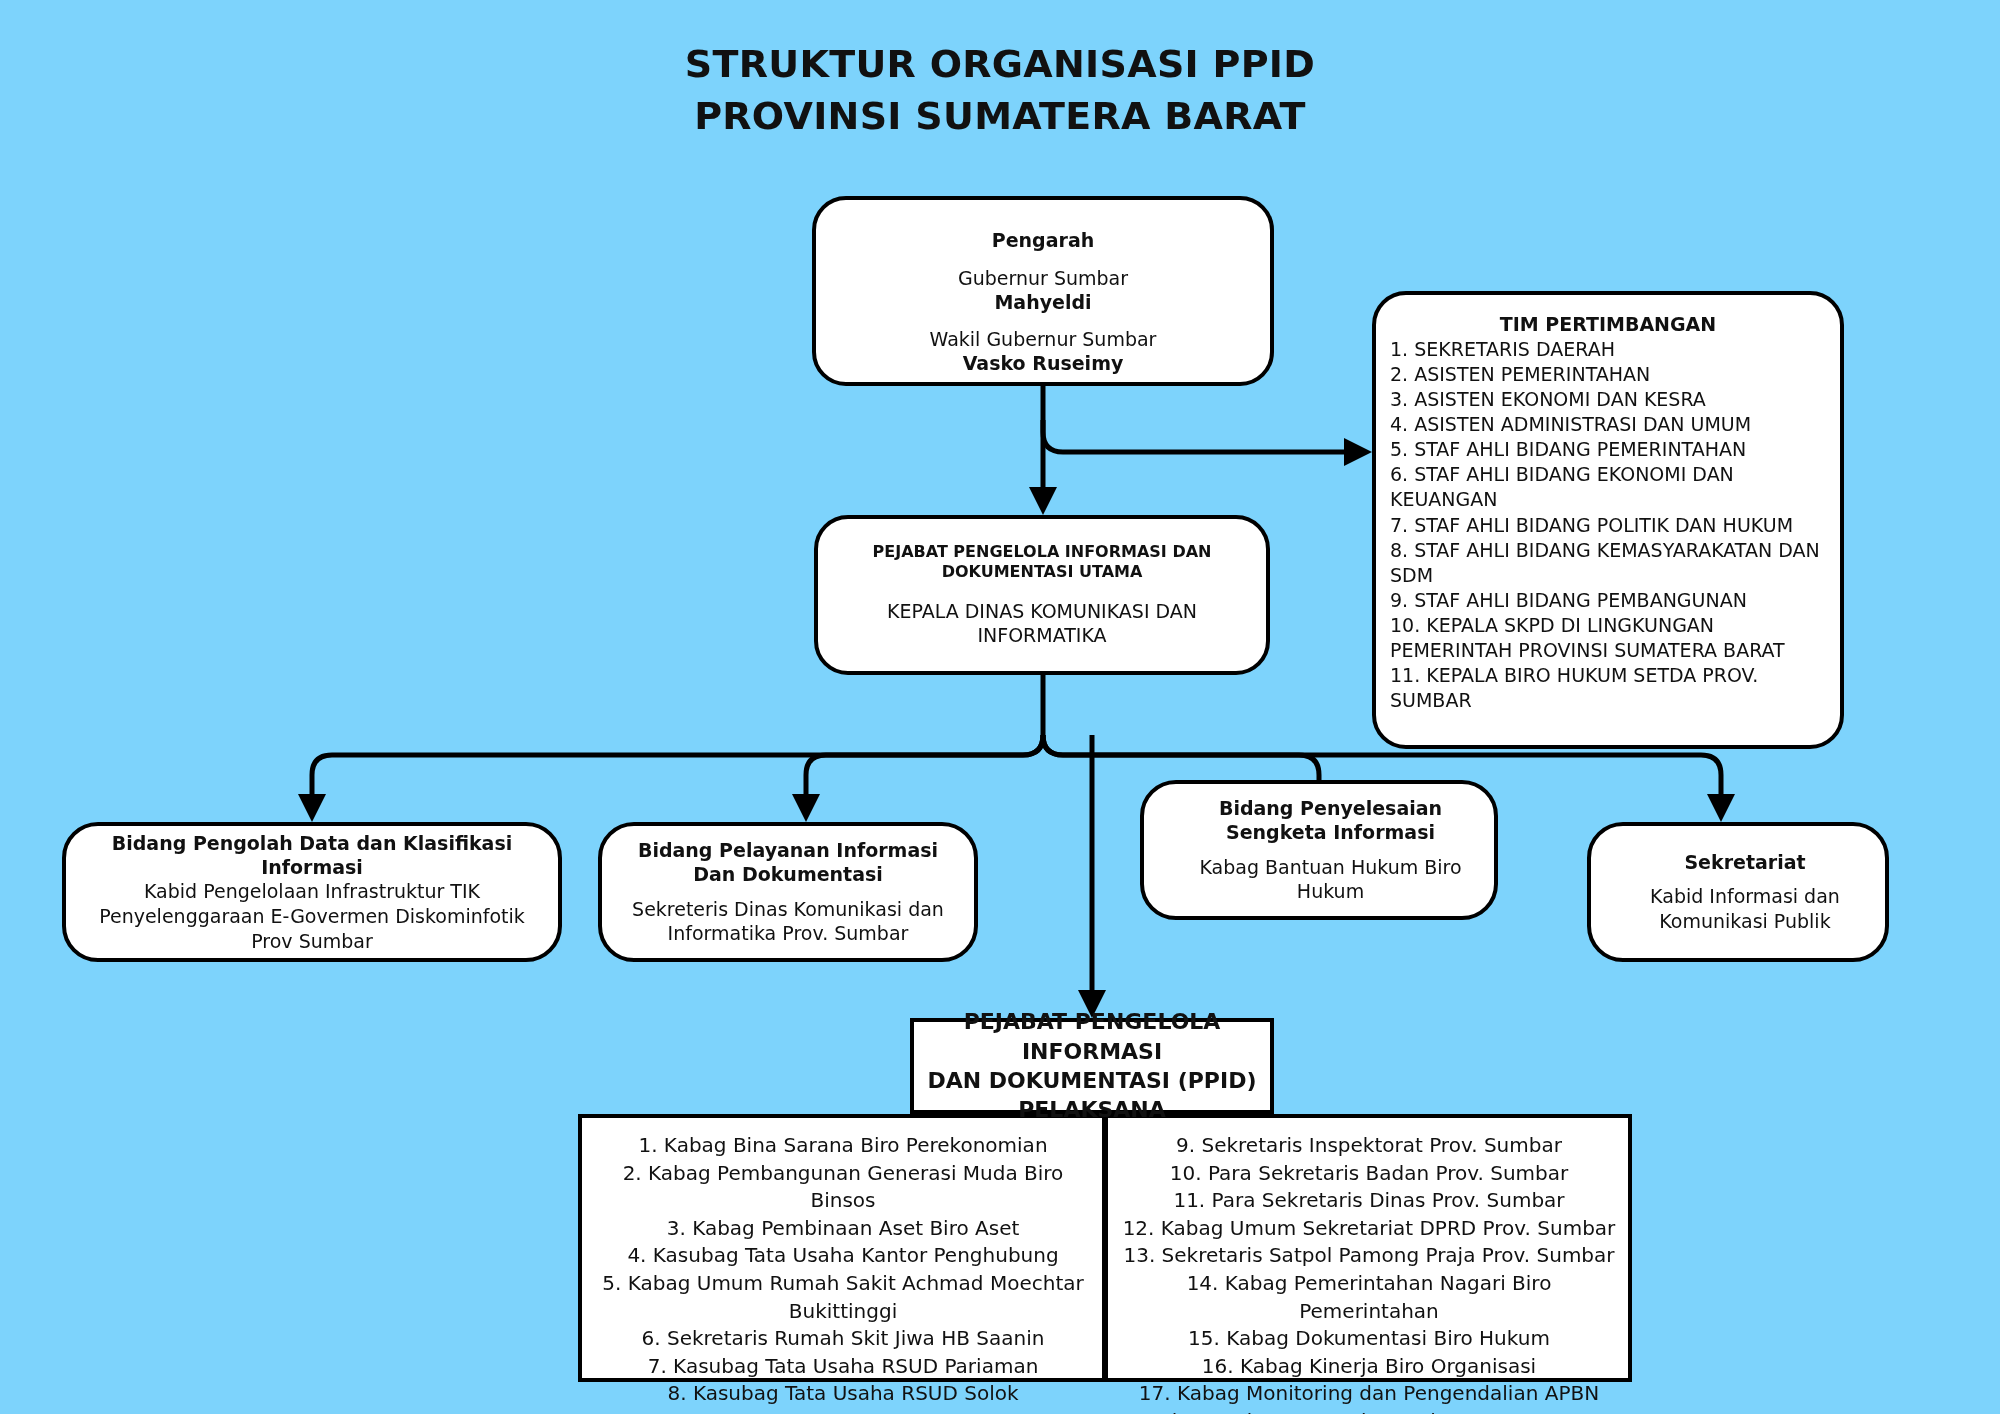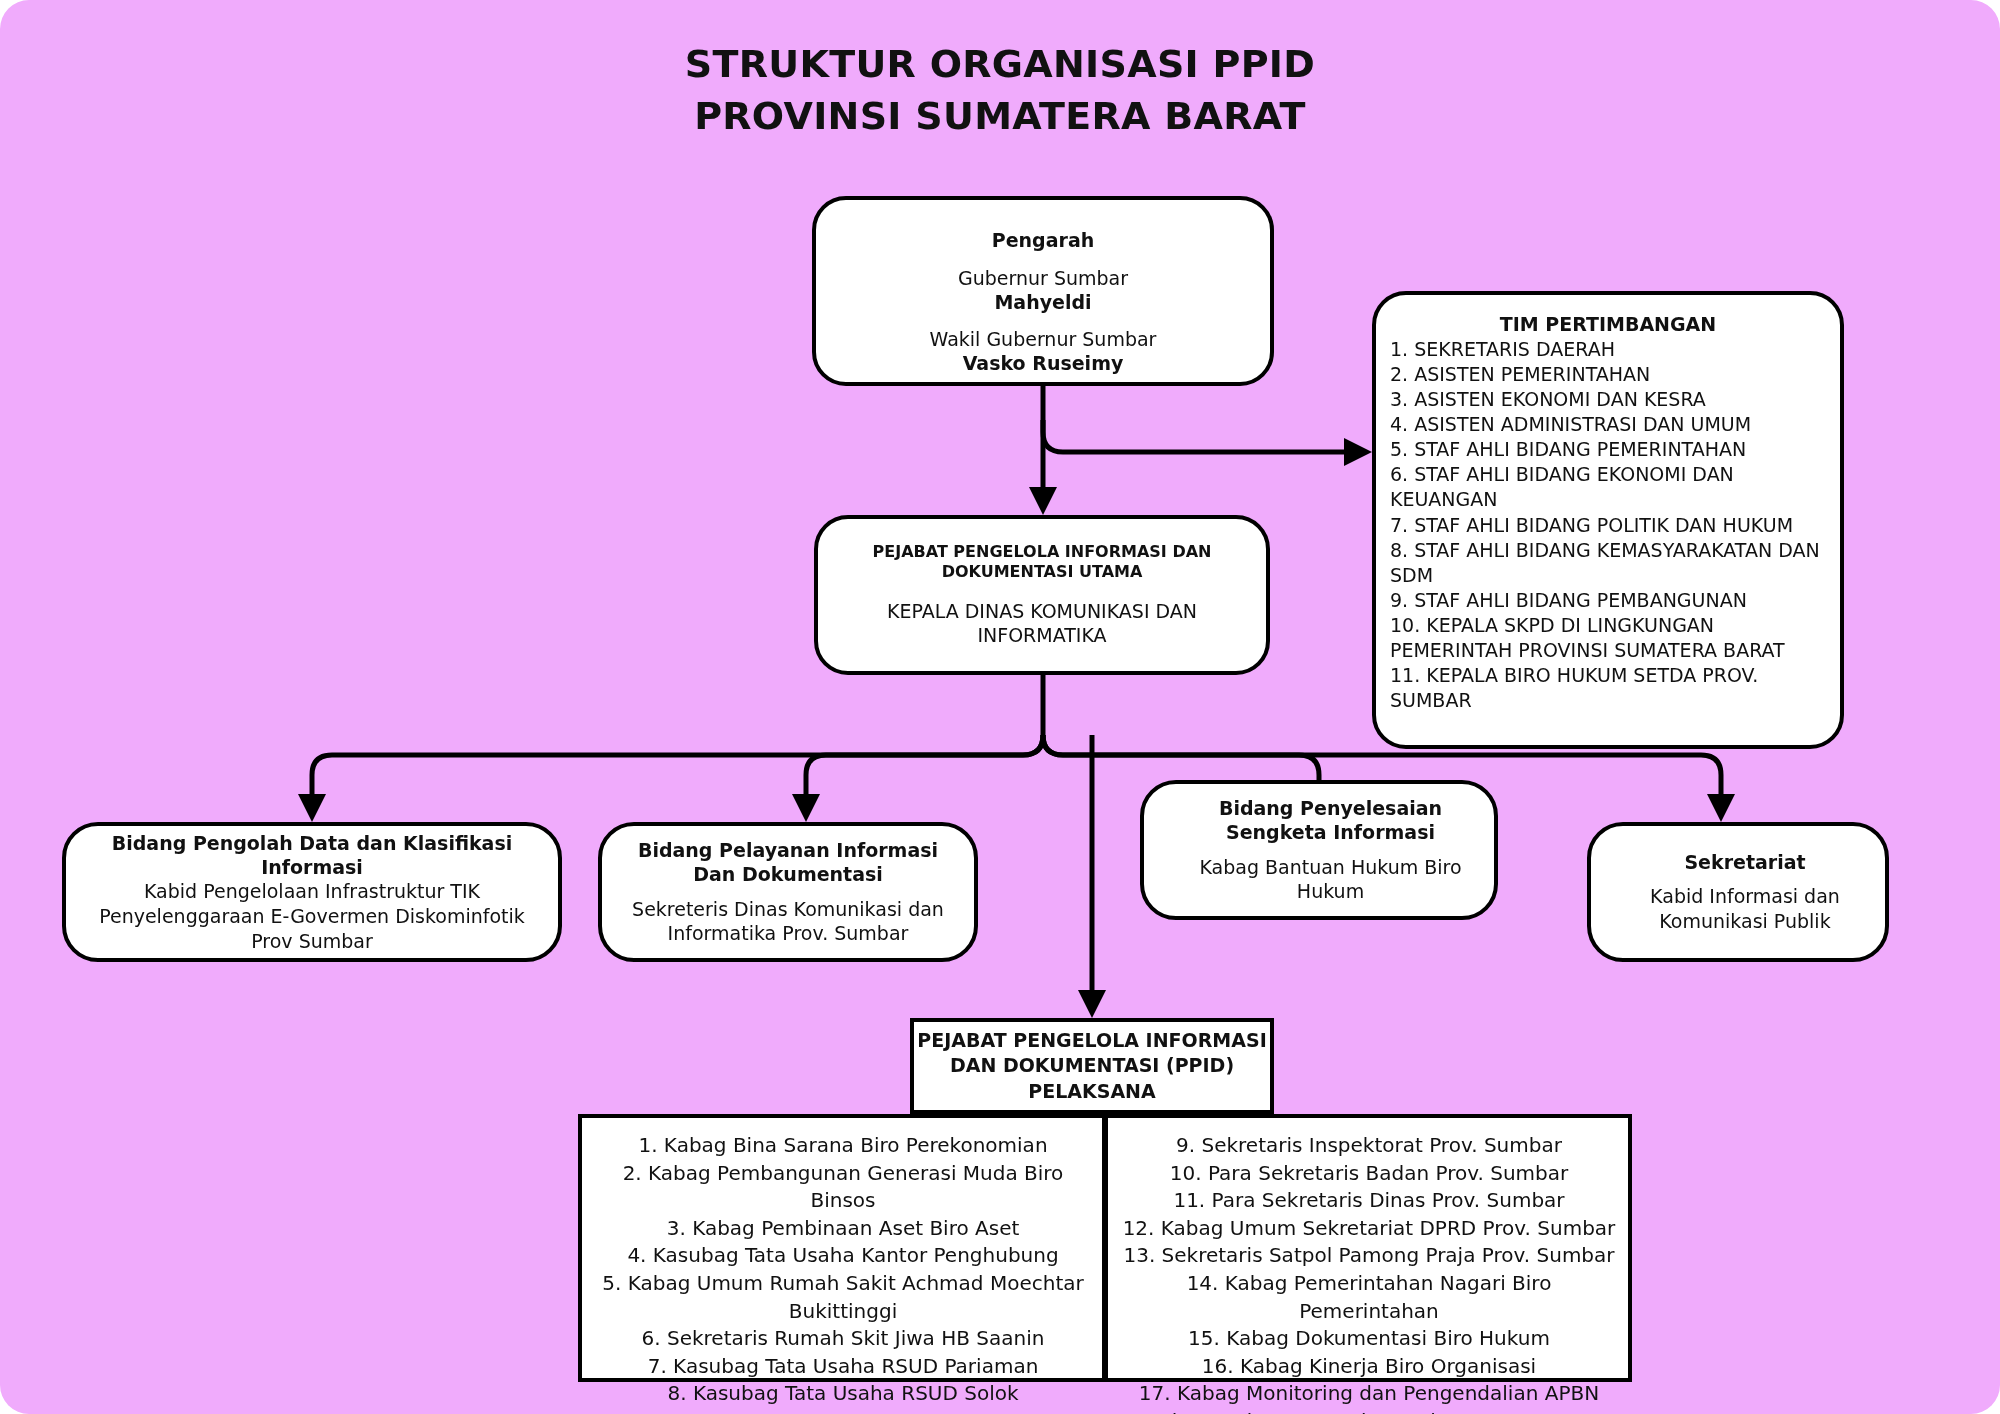--- a/index.html
+++ b/index.html
@@ -8,23 +8,22 @@
     background: #ffffff;
   }
   body {
     font-family: "DejaVu Sans", sans-serif;
     color: #111111;
   }
   #canvas {
     position: relative;
     width: 2000px;
     height: 1414px;
-    background: #f0abfc;
+    background: #7dd3fc;
     overflow: hidden;
-    border-radius: 29px;
   }
 
   
   #title {
     position: absolute;
     left: 0;
     top: 38px;
     width: 2000px;
     text-align: center;
     font-size: 38px;
@@ -131,22 +130,23 @@
     top: 1018px;
     width: 364px;
     height: 96px;
     box-sizing: border-box;
     border: 4px solid #000000;
     background: #ffffff;
     display: flex;
     flex-direction: column;
     align-items: center;
     justify-content: center;
+    text-align: center;
     font-weight: bold;
-    font-size: 19px;
+    font-size: 22px;
     line-height: 1.34;
     z-index: 6;
   }
 
   
   .listbox {
     position: absolute;
     box-sizing: border-box;
     border: 4px solid #000000;
     background: #ffffff;

